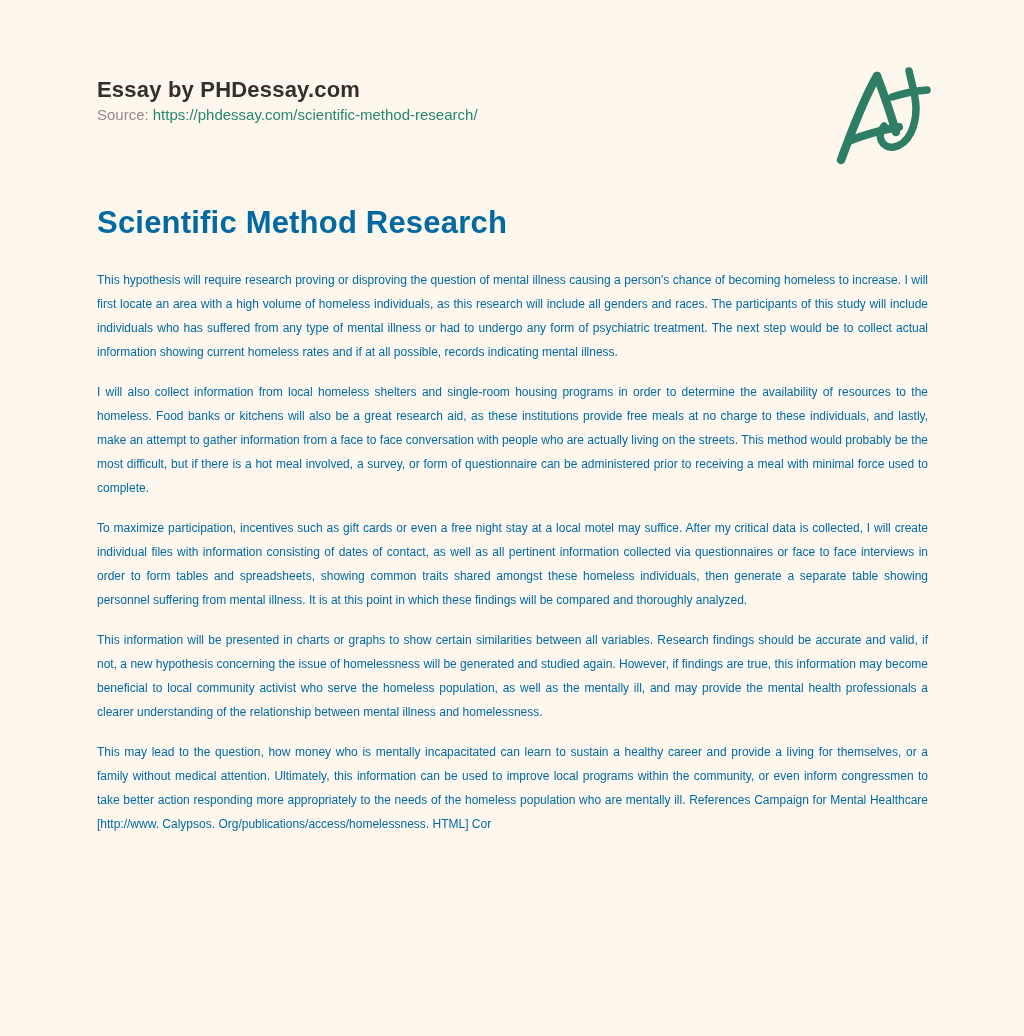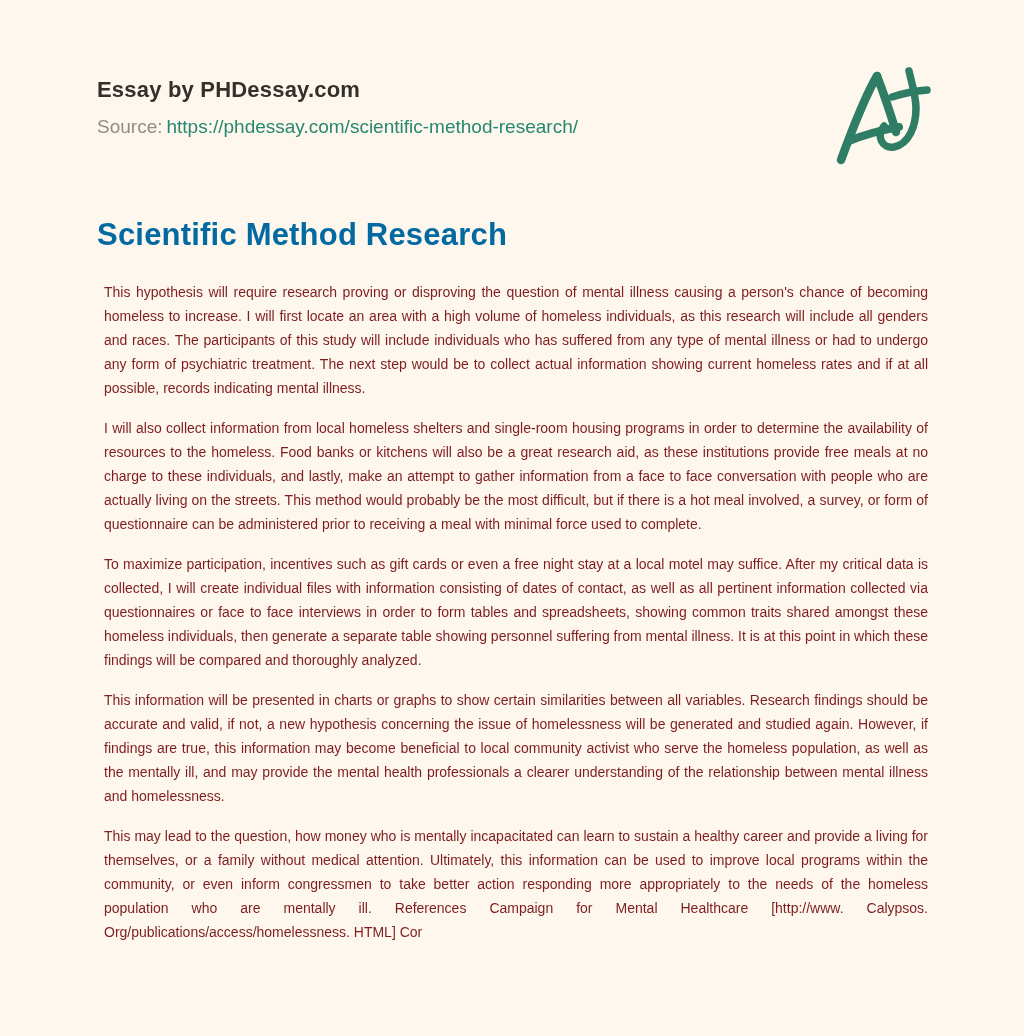--- a/index.html
+++ b/index.html
@@ -17,22 +17,21 @@
   }
   .header-title {
     padding-top: 76px;
     font-size: 22px;
     font-weight: 700;
     line-height: 28px;
     color: #33302B;
     letter-spacing: 0.2px;
   }
   .source-row {
-    margin-top: 12px;
-    font-size: 19px;
+    font-size: 15px;
     line-height: 22px;
   }
   .source-label { color: #908C86; }
   .source-link {
     color: #27876F;
     text-decoration: none;
     margin-left: 4px;
   }
   .logo {
     position: absolute;
@@ -44,25 +43,25 @@
   .essay-title {
     margin-top: 78px;
     font-size: 31px;
     font-weight: 700;
     line-height: 38px;
     color: #0369a1;
     letter-spacing: 0.2px;
   }
   .essay-body { margin-top: 26px; }
   .essay-body p {
-    font-size: 14px;
+    font-size: 12px;
     line-height: 24px;
-    color: #7f1d1d;
+    color: #0369a1;
     text-align: justify;
-    margin: 0 0 16px 7px;
+    margin: 0 0 16px 0;
   }
 </style>
 </head>
 <body>
 
 <div class="page">
 
   <div class="logo">
     <svg viewBox="0 0 106 102" width="106" height="102" fill="none" stroke="#2E7D64" stroke-linecap="round" stroke-linejoin="round">
 

